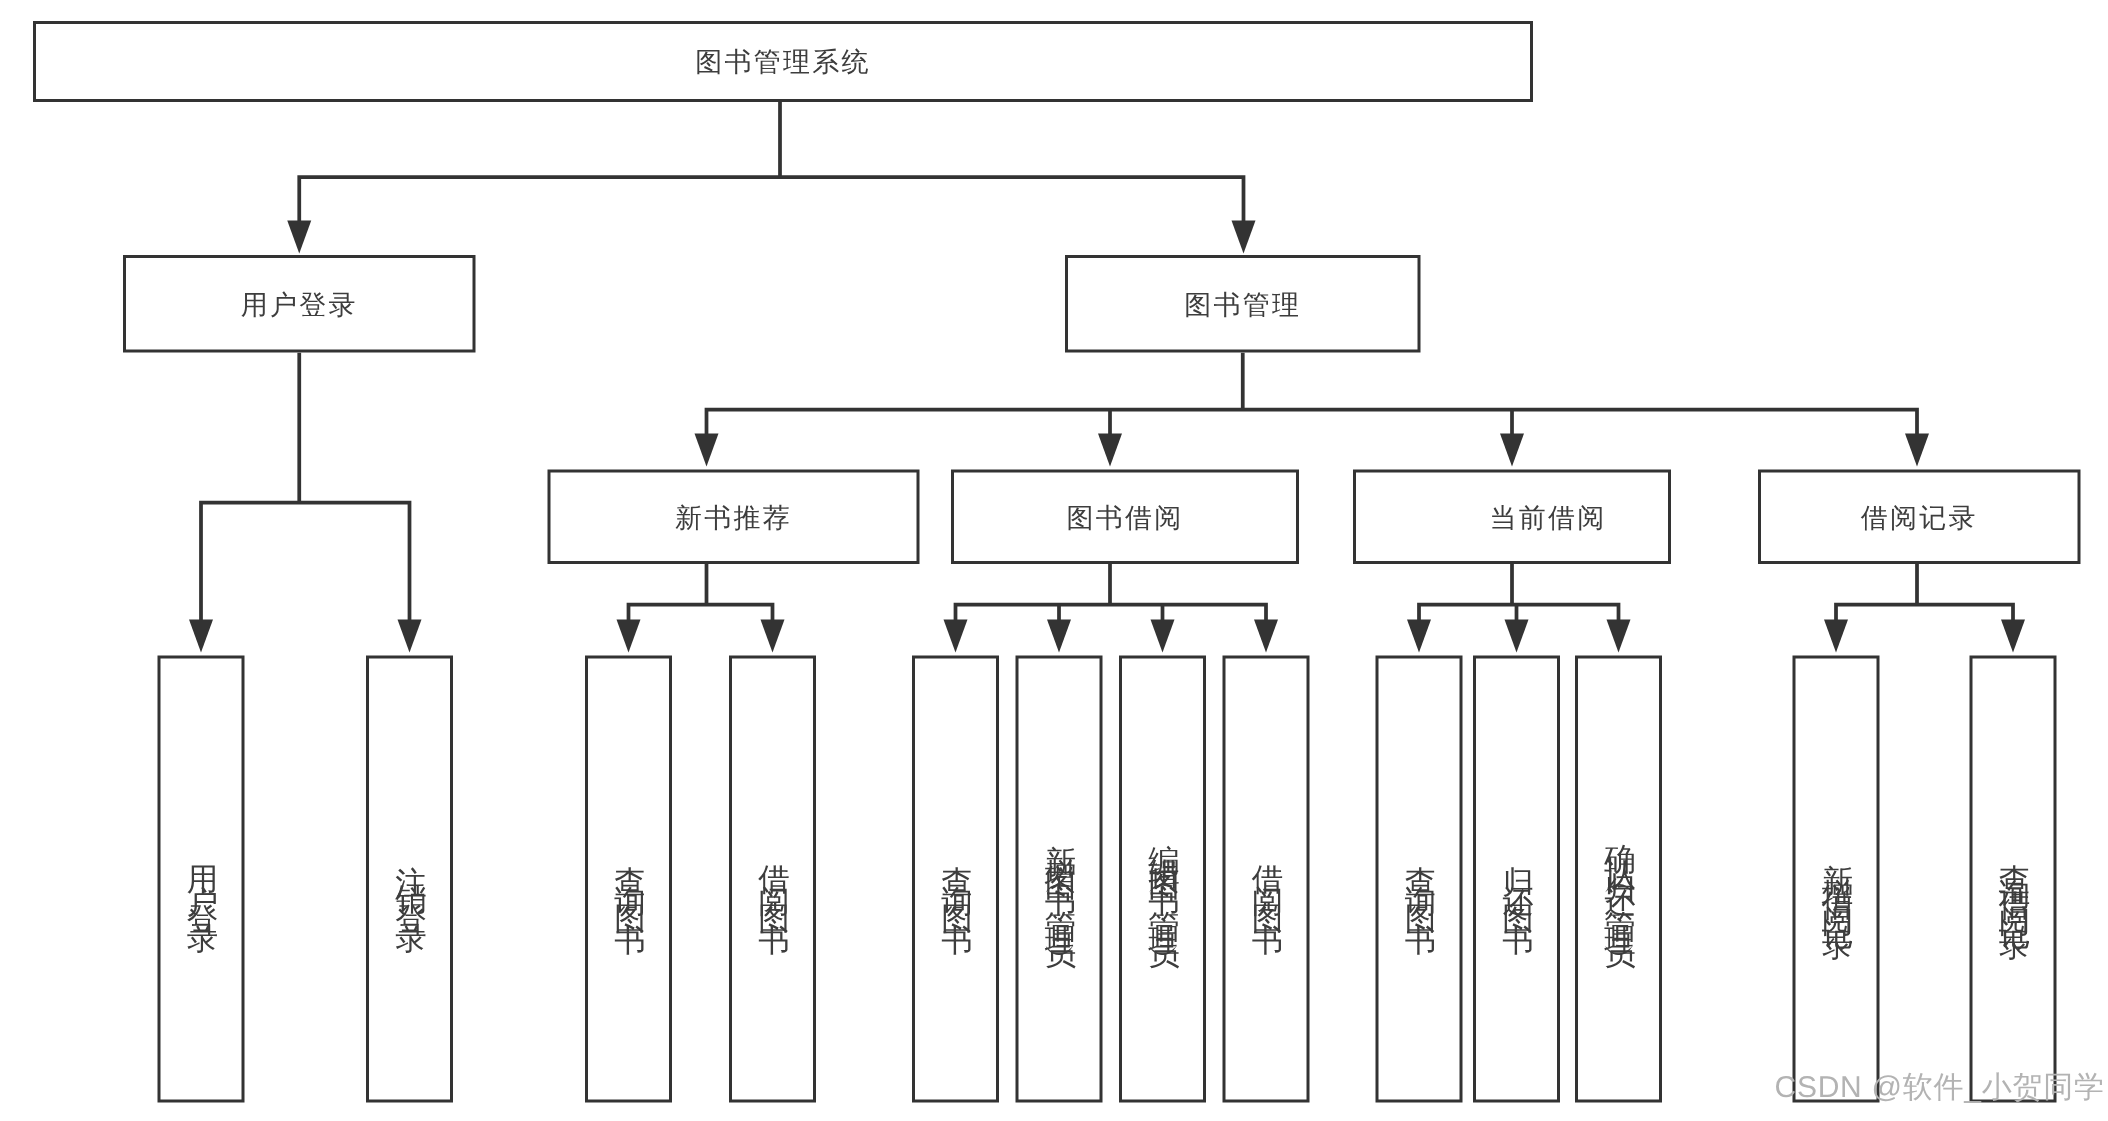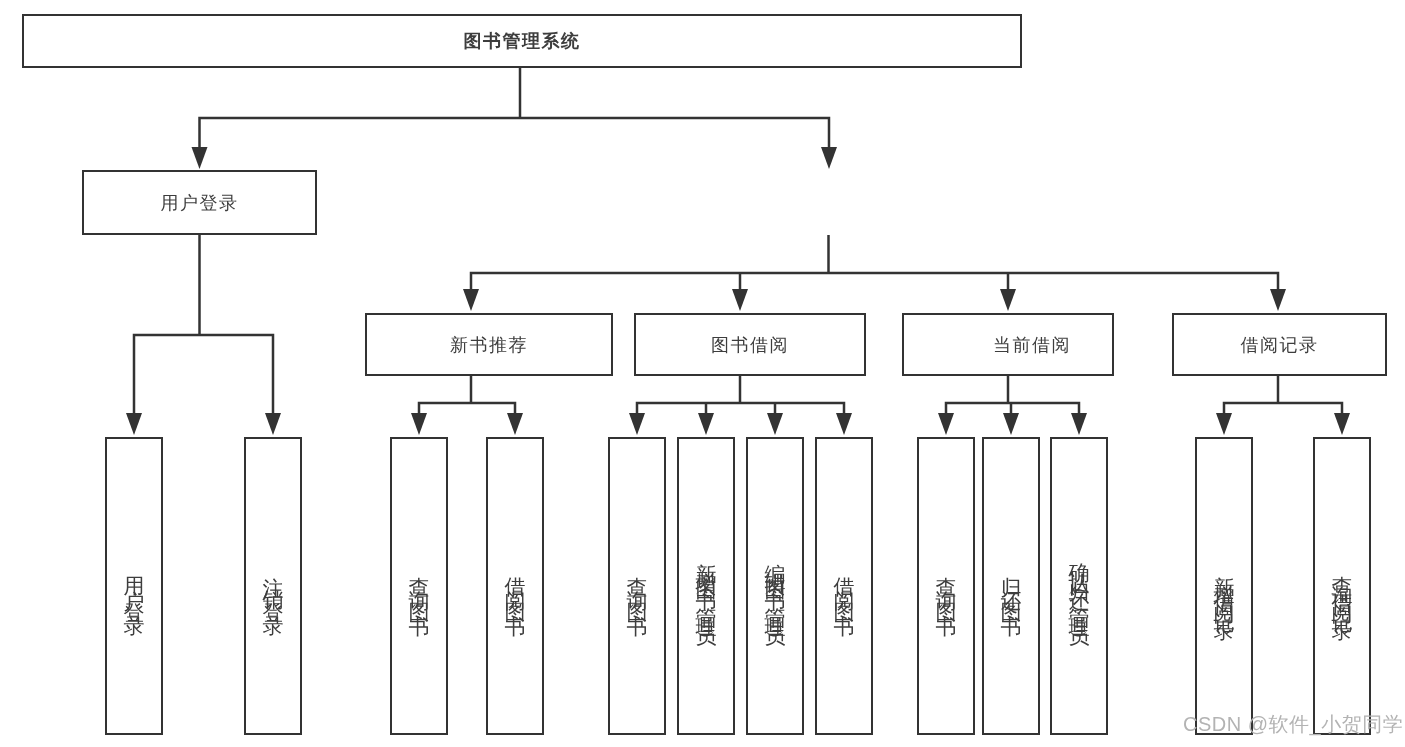--- a/index.html
+++ b/index.html
@@ -105,23 +105,24 @@
       <polygon points="767,413 783,413 775,435"></polygon>
       <polygon points="836,413 852,413 844,435"></polygon>
       <polygon points="938,413 954,413 946,435"></polygon>
       <polygon points="1003,413 1019,413 1011,435"></polygon>
       <polygon points="1071,413 1087,413 1079,435"></polygon>
       <polygon points="1216,413 1232,413 1224,435"></polygon>
       <polygon points="1334,413 1350,413 1342,435"></polygon>
     </g>
   </svg>
 
-  <div class="hbox" style="left:22px; top:14px; width:1000px; height:54px;font-weight:bold;">图书管理系统</div>
+  <div class="hbox" style="left:22px; top:14px; width:1000px; height:54px;">图书管理系统</div>
 
   <div class="hbox" style="left:82px; top:170px; width:235px; height:65px;">用户登录</div>
+  <div class="hbox" style="left:710px; top:170px; width:237px; height:65px;">图书管理</div>
 
   <div class="hbox" style="left:365px; top:313px; width:248px; height:63px;">新书推荐</div>
   <div class="hbox" style="left:634px; top:313px; width:232px; height:63px;">图书借阅</div>
   <div class="hbox" style="left:902px; top:313px; width:212px; height:63px;padding-left:48px;">当前借阅</div>
   <div class="hbox" style="left:1172px; top:313px; width:215px; height:63px;">借阅记录</div>
 
   <div class="vbox sp4" style="left:105px;">用户登录</div>
   <div class="vbox sp4" style="left:244px;">注销登录</div>
 
   <div class="vbox sp4" style="left:390px;">查询图书</div>

